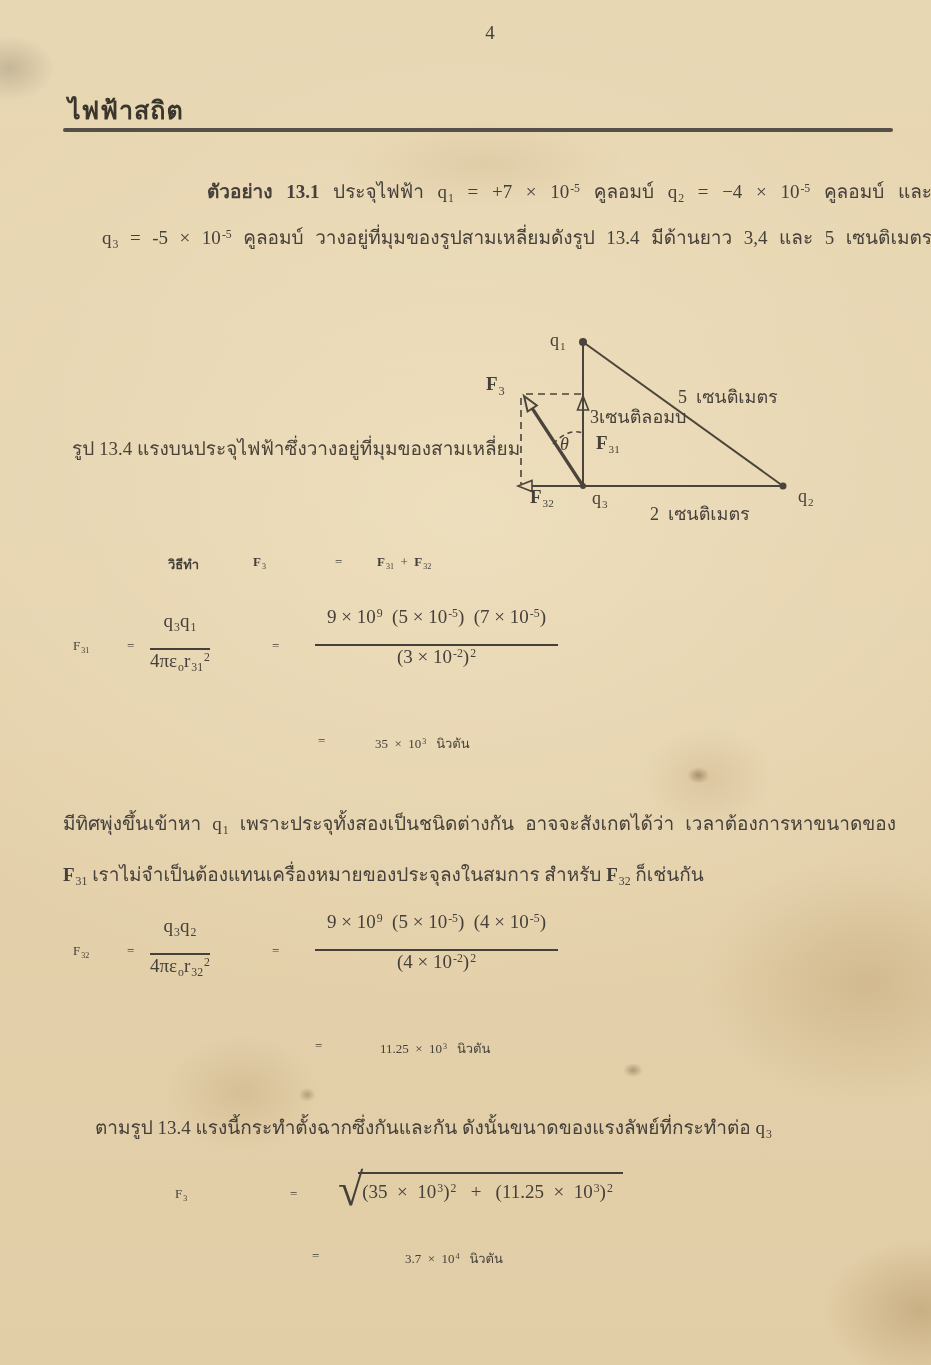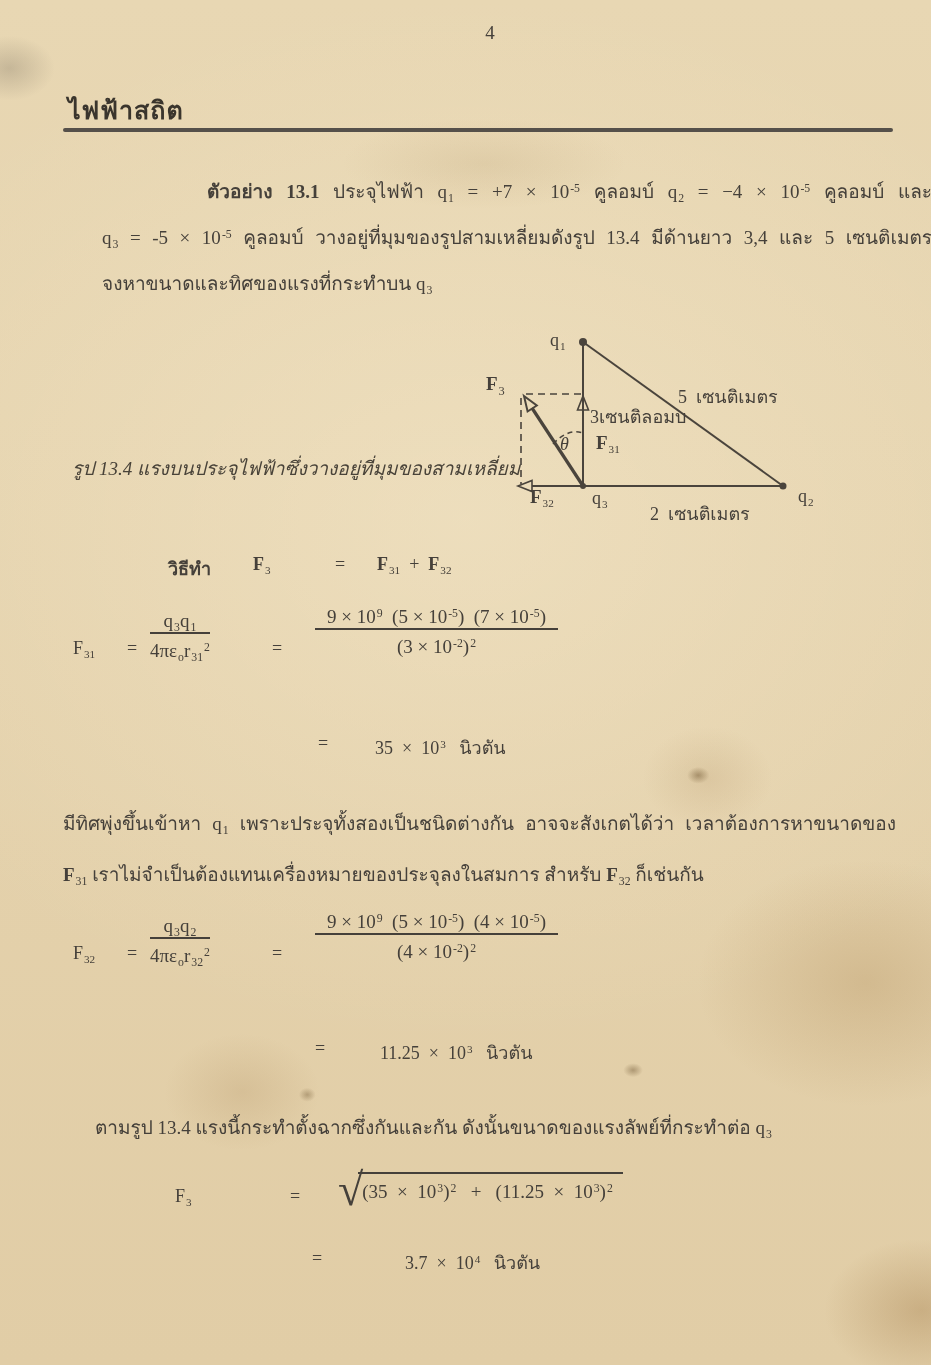--- a/index.html
+++ b/index.html
@@ -25,27 +25,27 @@
   .abs{position:absolute;}
   .pre{white-space:pre;}
   .pagenum{top:22px;left:420px;width:140px;text-align:center;font-size:19px;}
   .hdr{top:90px;left:68px;font-size:25px;font-weight:bold;color:#3a352d;letter-spacing:1px;}
   .hdr-rule{top:128px;left:63px;width:830px;height:4px;background:#55504a;border-radius:2px;}
   .bodytext{font-size:19px;}
   .just{text-align:justify;text-align-last:justify;}
   .example{top:170px;left:70px;width:830px;line-height:43px;margin-left:32px;}
   .para1{top:800px;left:63px;width:833px;line-height:48px;}
   .para2{top:1112px;left:63px;width:833px;margin-left:32px;}
-  .caption{top:453px;left:72px;font-size:19px;font-style:italic;color:#494339;}
+  .caption{top:433px;left:72px;font-size:19px;color:#494339;}
   .sup{font-size:0.62em;position:relative;top:-0.55em;margin-left:1px;}
   .sub{font-size:0.62em;position:relative;top:0.38em;margin-left:1px;}
-  .eq{font-size:18px;}
+  .eq{font-size:13px;}
   .frac{position:absolute;text-align:center;font-size:19px;}
-  .frac .num{display:block;padding:0 12px 0;border-bottom:2px solid #45403a;}
-  .frac .den{display:block;padding-top:6px;}
+  .frac .num{display:block;padding:0 12px 16px;border-bottom:2px solid #45403a;}
+  .frac .den{display:block;}
   .diagram{top:326px;left:480px;width:440px;height:205px;}
   .diagram svg{position:absolute;top:0;left:0;}
   .dlab{position:absolute;font-size:18px;white-space:pre;}
   .dlab b{font-size:19px;}
   .sqrt{display:inline-flex;align-items:flex-start;}
   .sqrt .rad{font-size:46px;line-height:36px;font-weight:400;transform:translateY(0px);}
   .sqrt .body{border-top:2px solid #45403a;padding:7px 10px 0 4px;margin-left:-5px;font-size:19px;white-space:pre;}
   .bold{font-weight:bold;}
 </style>
 </head>
@@ -54,21 +54,20 @@
 <div class="page">
 
   <div class="abs pagenum">4</div>
 
   <div class="abs hdr">ไฟฟ้าสถิต</div>
   <div class="abs hdr-rule"></div>
 
   <div class="abs example bodytext">
     <div class="just" style="text-indent:105px"><b>ตัวอย่าง  13.1</b>  ประจุไฟฟ้า q<span class="sub">1</span>  =  +7 × 10<span class="sup">-5</span> คูลอมบ์ q<span class="sub">2</span>  =  −4 × 10<span class="sup">-5</span> คูลอมบ์ และ</div>
     <div class="just">q<span class="sub">3</span>  =  -5 × 10<span class="sup">-5</span> คูลอมบ์ วางอยู่ที่มุมของรูปสามเหลี่ยมดังรูป 13.4 มีด้านยาว 3,4 และ 5 เซนติเมตร</div>
-    <div>จงหาขนาดและทิศของแรงที่กระทำบน  q<span class="sub">3</span></div>
   </div>
 
   <div class="abs diagram">
     <svg width="440" height="205" viewBox="0 0 440 205">
       <g stroke="#4a443c" fill="none">
         <line x1="103" y1="16" x2="103" y2="160" stroke-width="2"></line>
         <line x1="103" y1="160" x2="303" y2="160" stroke-width="2"></line>
         <line x1="103" y1="16" x2="303" y2="160" stroke-width="2"></line>
         <line x1="103" y1="160" x2="103" y2="84" stroke-width="2"></line>
         <polygon points="103,70 97.5,84 108.5,84" stroke-width="1.6"></polygon>

